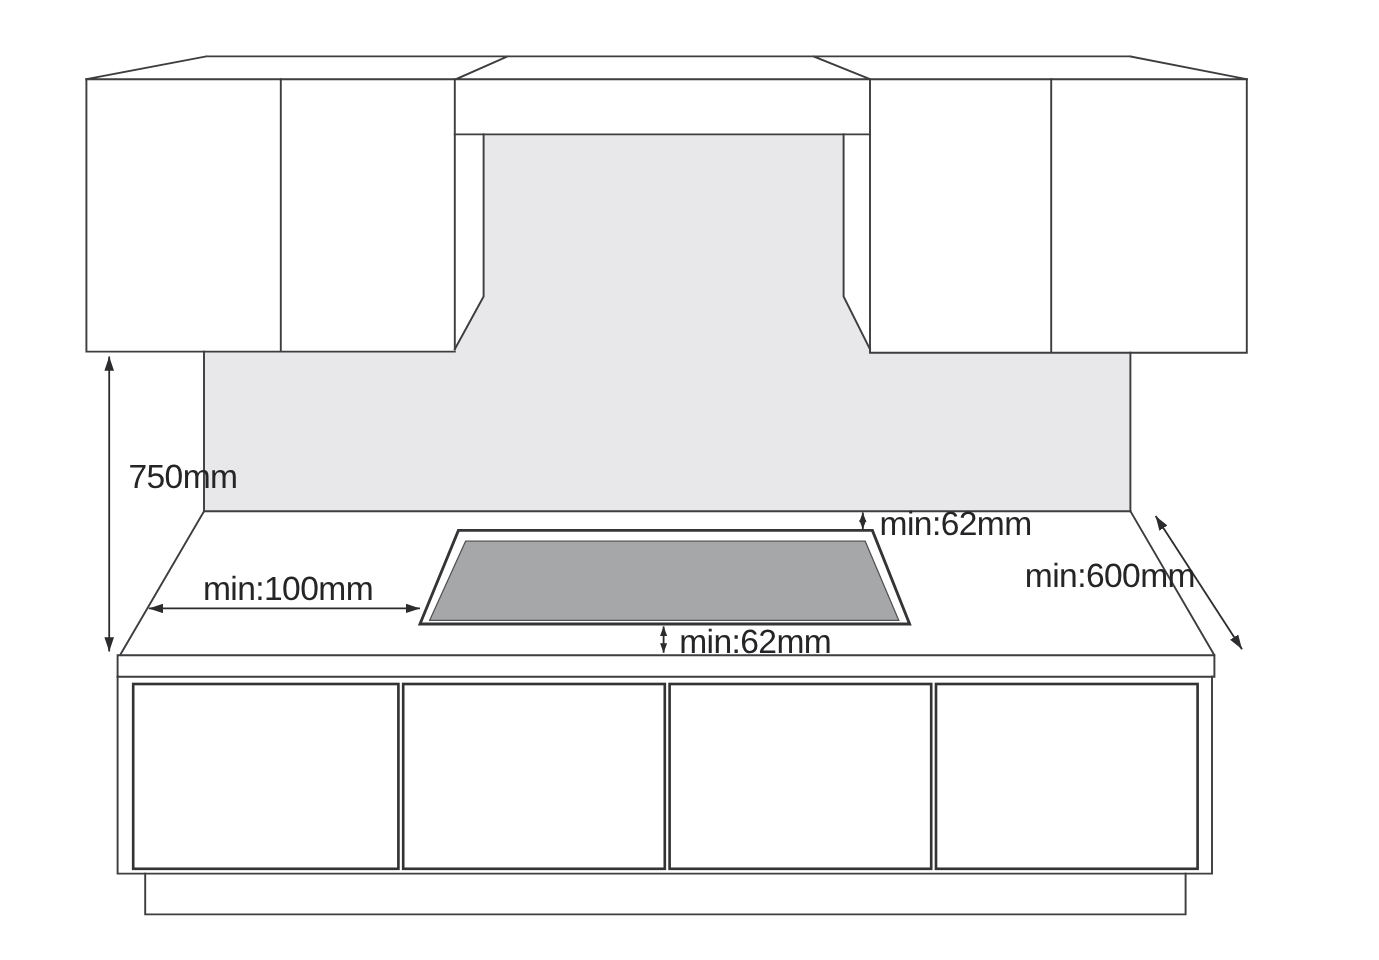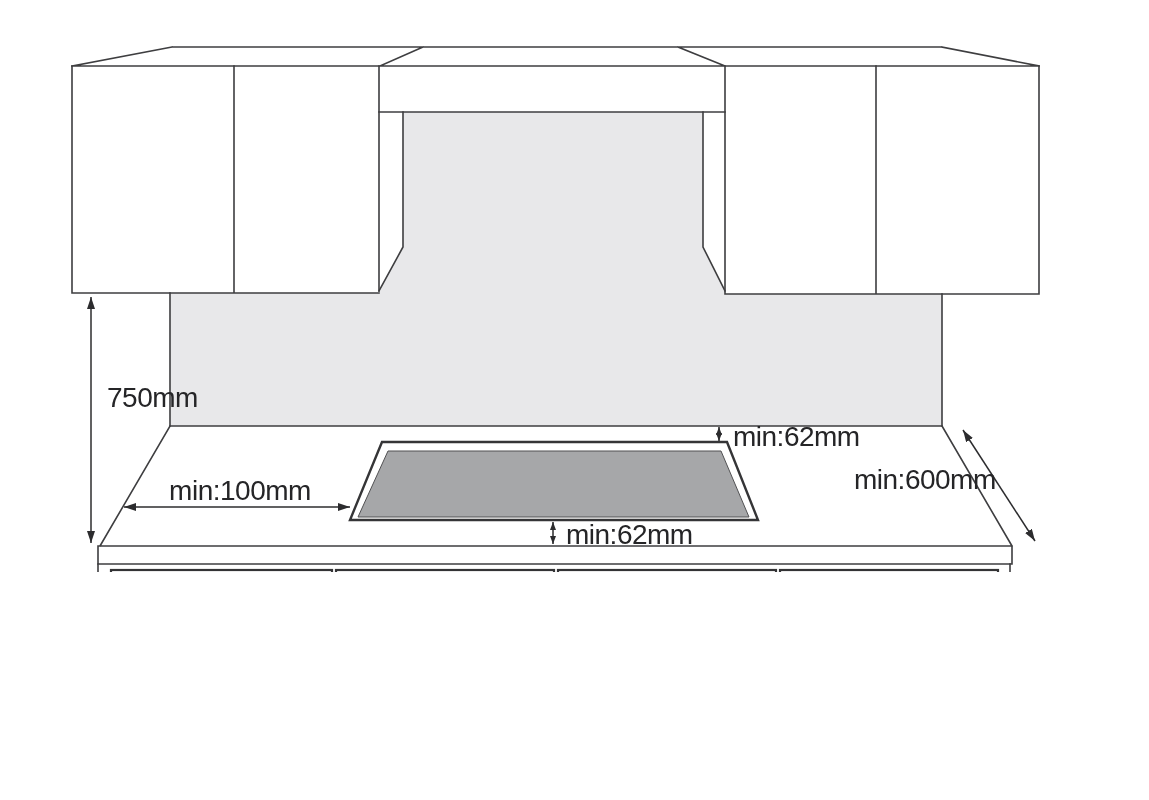--- a/index.html
+++ b/index.html
@@ -1,19 +1,19 @@
 <!DOCTYPE html>
 <html><head>
 <meta charset="utf-8">
 <style>
   html, body { margin: 0; padding: 0; background: #ffffff; }
   .stage {
     position: relative;
     width: 1149px;
-    height: 572px;
+    height: 800px;
     background: #ffffff;
     overflow: hidden;
   }
   svg { display: block; }
   .ln {
     fill: none;
     stroke: #3e3e40;
     stroke-width: 1.6;
     stroke-linecap: square;
     stroke-linejoin: miter;

